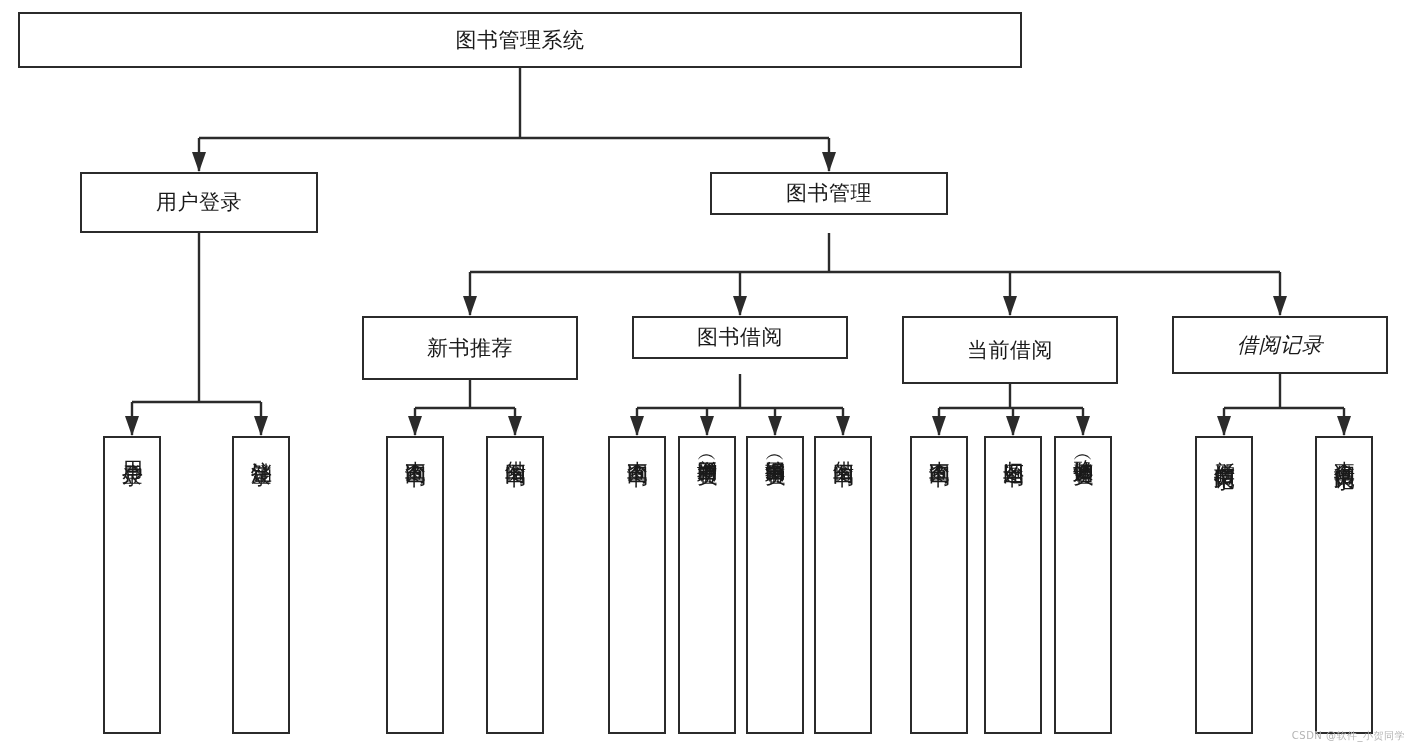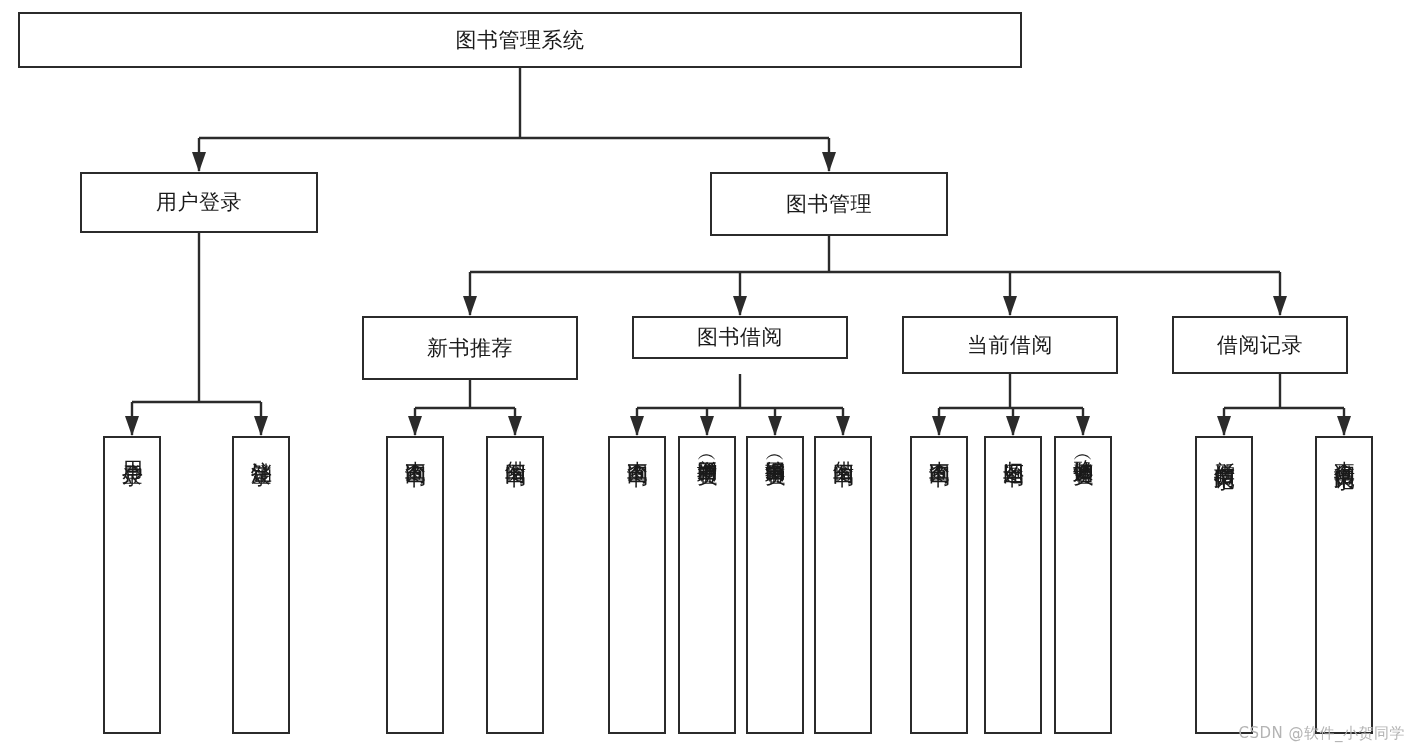--- a/index.html
+++ b/index.html
@@ -71,21 +71,21 @@
     stroke-width: 2.4;
     fill: none;
   }
   .arrow-head {
     fill: #2b2b2b;
   }
   .watermark {
     position: absolute;
     right: 8px;
     bottom: 4px;
-    font-size: 15px;
+    font-size: 10px;
     color: #b4b4b4;
     letter-spacing: 0.5px;
     white-space: nowrap;
   }
 </style>
 </head>
 <body>
 
 <div id="canvas">
   <svg class="edges" viewBox="0 0 1405 747">
@@ -145,33 +145,33 @@
         <polygon points="1337,416 1351,416 1344,436" class="arrow-head"></polygon>
       </g>
   </svg>
   <div id="node-layer">
       <div class="node horiz root" style="left: 18px; top: 12px; width: 1004px; height: 56px;">
         <span class="node-label">图书管理系统</span>
       </div>
       <div class="node horiz" style="left: 80px; top: 172px; width: 238px; height: 61px;">
         <span class="node-label">用户登录</span>
       </div>
-      <div class="node horiz" style="left: 710px; top: 172px; width: 238px; height: 64px;">
+      <div class="node horiz" style="left: 710px; top: 172px; width: 238px; height: 43px;">
         <span class="node-label">图书管理</span>
       </div>
       <div class="node horiz" style="left: 362px; top: 316px; width: 216px; height: 64px;">
         <span class="node-label">新书推荐</span>
       </div>
       <div class="node horiz" style="left: 632px; top: 316px; width: 216px; height: 43px;">
         <span class="node-label">图书借阅</span>
       </div>
-      <div class="node horiz" style="left: 902px; top: 316px; width: 216px; height: 58px;">
+      <div class="node horiz" style="left: 902px; top: 316px; width: 216px; height: 68px;">
         <span class="node-label">当前借阅</span>
       </div>
-      <div class="node horiz" style="left: 1172px; top: 316px; width: 176px; height: 58px;">
+      <div class="node horiz" style="left: 1172px; top: 316px; width: 216px; height: 58px; font-style: italic;">
         <span class="node-label">借阅记录</span>
       </div>
       <div class="node vert" style="left: 103px; top: 436px; width: 58px; height: 298px;">
         <span class="node-label">用户登录</span>
       </div>
       <div class="node vert" style="left: 232px; top: 436px; width: 58px; height: 298px;">
         <span class="node-label">注销登录</span>
       </div>
       <div class="node vert" style="left: 386px; top: 436px; width: 58px; height: 298px;">
         <span class="node-label">查询图书</span>

